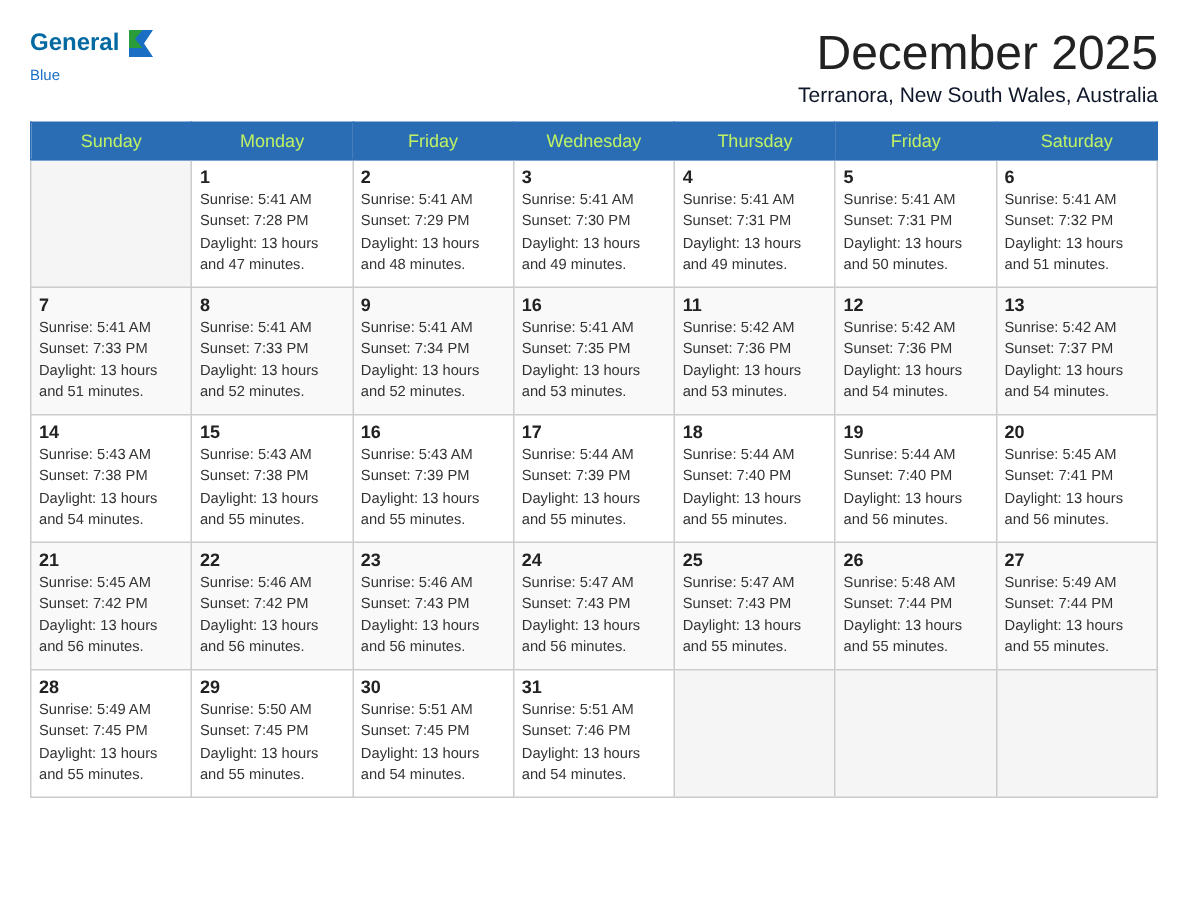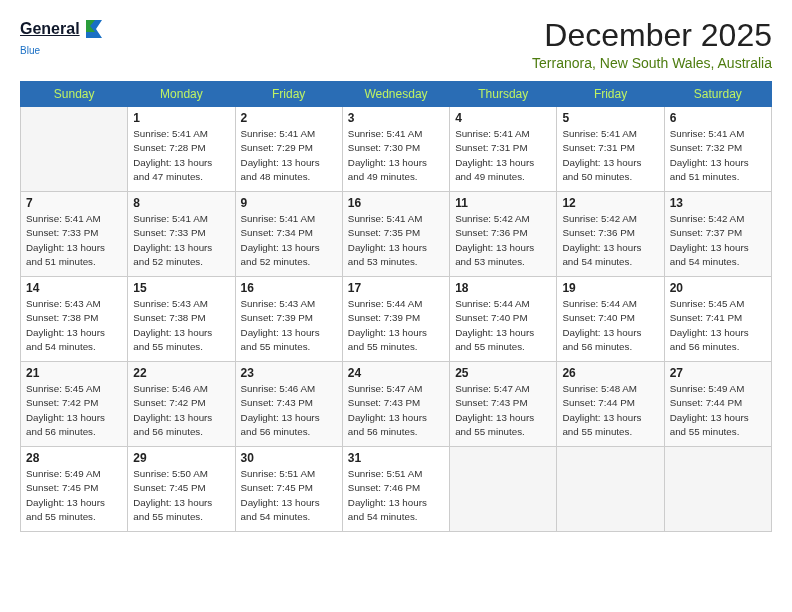--- a/index.html
+++ b/index.html
@@ -27,39 +27,39 @@
       flex-direction: column;
       align-items: flex-start;
     }
     .logo-text {
       display: flex;
       align-items: center;
       font-size: 18px;
       font-weight: bold;
       color: #333;
     }
-    .logo-general { color: #0f172a; font-size: 16px; text-decoration: underline; }
+    .logo-general { color: #0369a1; font-size: 16px; }
     .logo-blue { color: #1a6fc4; font-size: 10px; }
     .logo-icon {
       width: 22px;
       height: 22px;
       margin-left: 2px;
     }
     .title-section {
       text-align: right;
     }
     .month-title {
       font-size: 32px;
       font-weight: normal;
       color: #222;
       line-height: 1.1;
     }
     .location {
       font-size: 14px;
-      color: #4d7c0f;
+      color: #0f172a;
       margin-top: 2px;
     }
     .calendar {
       width: 100%;
       border-collapse: collapse;
       font-size: 10.5px;
     }
     .calendar th {
       background: #2a6db5;
       color: #bef264;

